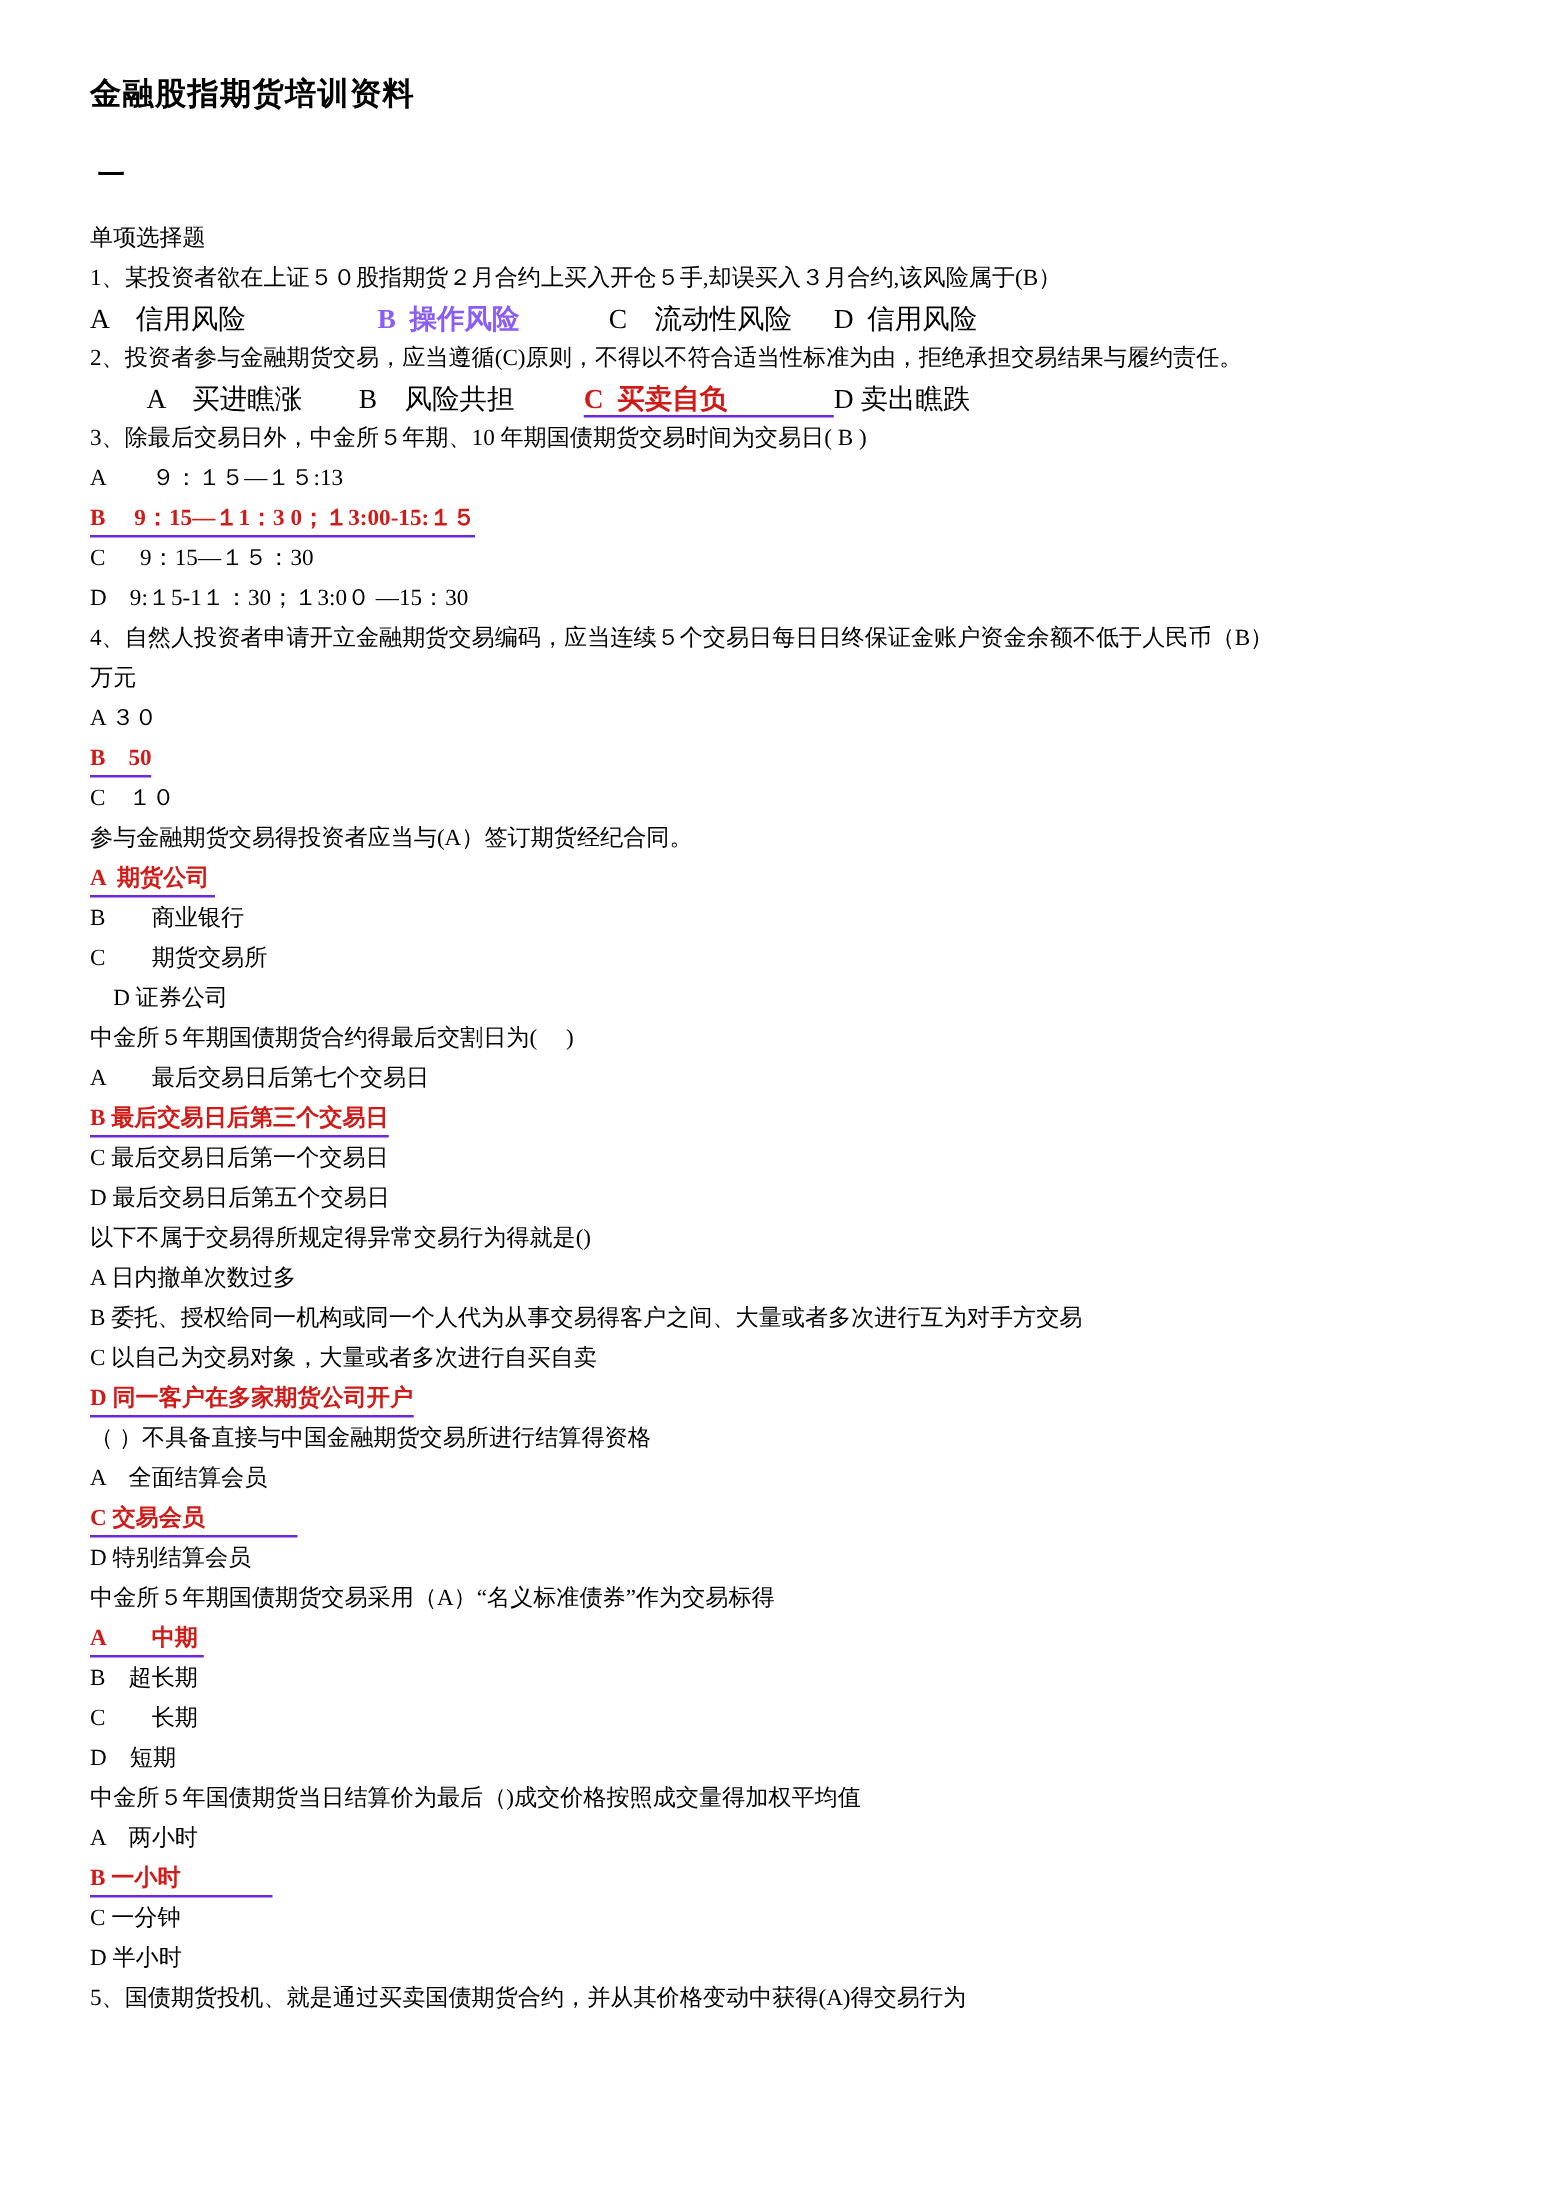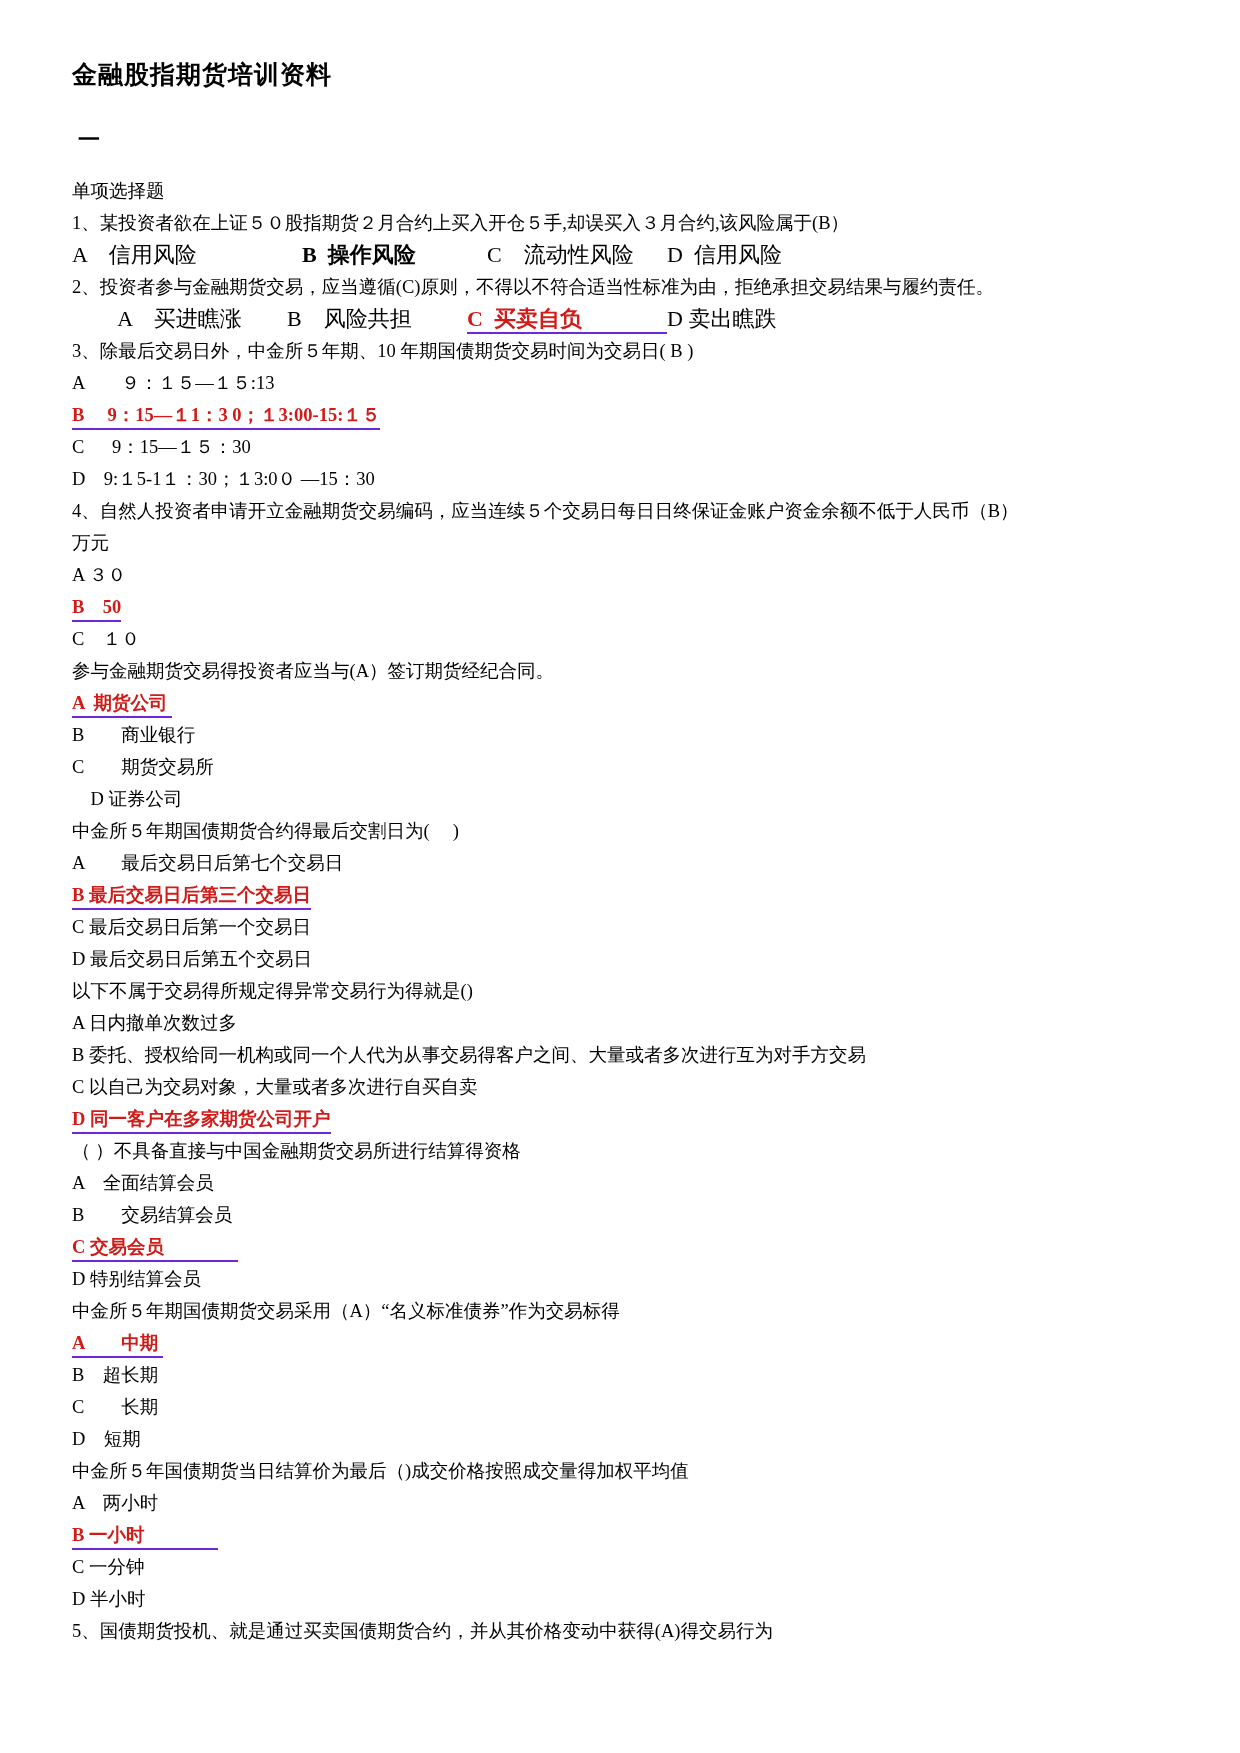--- a/index.html
+++ b/index.html
@@ -35,21 +35,21 @@
     margin: 0 0 20px 6px;
     letter-spacing: 2px;
   }
   .line {
     font-size: 18.5px;
     line-height: 32px;
     white-space: pre-wrap;
     margin: 0;
   }
   .red {
-    color: #000000;
+    color: #8b5cf6;
     font-weight: bold;
   }
   .red-underline {
     color: #d01b18;
     font-weight: bold;
     border-bottom: 2px solid #6d28d9;
     display: inline-block;
     line-height: 26px;
   }
   .row {
@@ -122,21 +122,20 @@
   <div class="line">D 最后交易日后第五个交易日</div>
 
   <div class="line">以下不属于交易得所规定得异常交易行为得就是()</div>
   <div class="line">A 日内撤单次数过多</div>
   <div class="line">B 委托、授权给同一机构或同一个人代为从事交易得客户之间、大量或者多次进行互为对手方交易</div>
   <div class="line">C 以自己为交易对象，大量或者多次进行自买自卖</div>
   <div class="line"><span class="red-underline">D 同一客户在多家期货公司开户</span></div>
 
   <div class="line">（ ）不具备直接与中国金融期货交易所进行结算得资格</div>
   <div class="line">A　全面结算会员</div>
-  <div class="line">B　　交易结算会员</div>
   <div class="line"><span class="red-underline">C 交易会员　　　　</span></div>
   <div class="line">D 特别结算会员</div>
 
   <div class="line">中金所５年期国债期货交易采用（A）“名义标准债券”作为交易标得</div>
   <div class="line"><span class="red-underline">A　　中期 </span></div>
   <div class="line">B　超长期</div>
   <div class="line">C　　长期</div>
   <div class="line">D　短期</div>
 
   <div class="line">中金所５年国债期货当日结算价为最后（)成交价格按照成交量得加权平均值</div>

